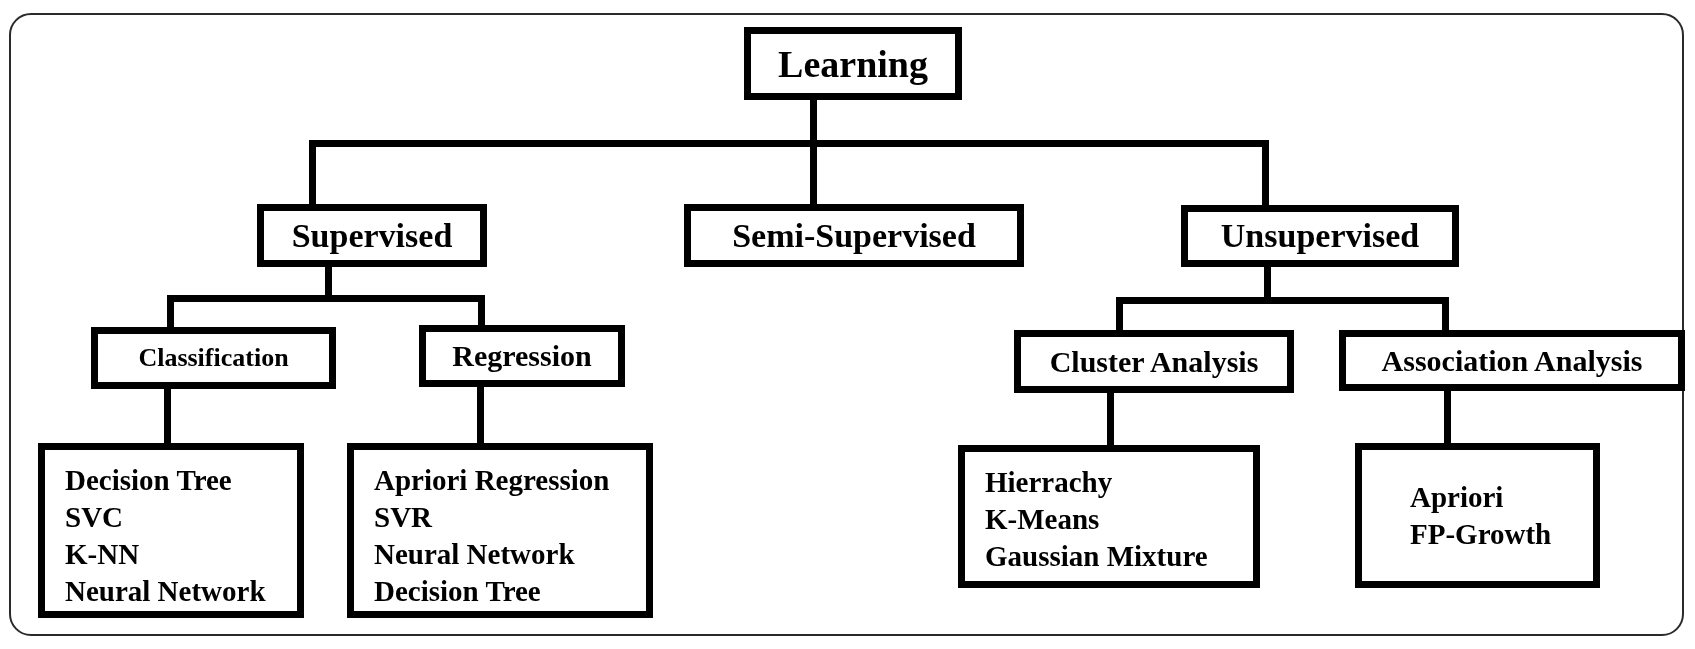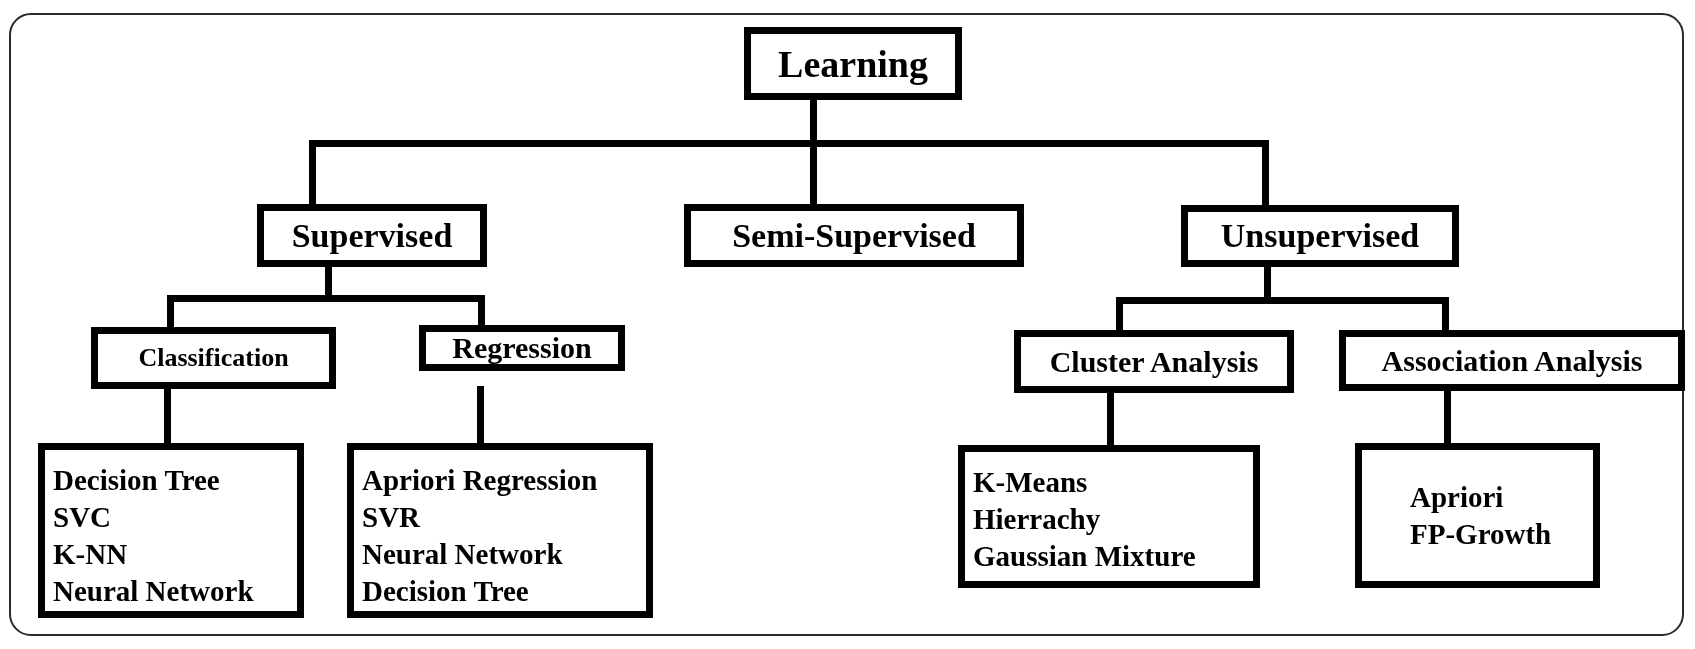--- a/index.html
+++ b/index.html
@@ -22,32 +22,32 @@
     background:#fff;
     display:flex; align-items:center; justify-content:center;
     font-weight:bold; white-space:nowrap;margin-left:39px;
   }
   .leaf {
     position:absolute;
     border:7px solid #000;
     background:#fff;
     font-weight:bold; white-space:nowrap;
     font-size:29px; line-height:37px;
-    padding:12px 8px 0 8px;
+    padding:12px 8px 0 20px;
   }
   .leaf .line { display:block; }
   .line-seg { position:absolute; background:#000; }
 
   
   #box-learning       { left:705px;  top:27px;  width:218px; height:73px; font-size:38px; }
   #box-supervised     { left:218px;  top:204px; width:230px; height:63px; font-size:34px; }
   #box-semi           { left:645px;  top:204px; width:340px; height:63px; font-size:34px; }
   #box-unsupervised   { left:1142px; top:205px; width:278px; height:62px; font-size:34px; }
   #box-classification { left:52px;   top:327px; width:245px; height:62px; font-size:26px; }
-  #box-regression     { left:380px;  top:325px; width:206px; height:46px; font-size:30px; }
+  #box-regression     { left:380px;  top:325px; width:206px; height:62px; font-size:30px; }
   #box-cluster        { left:975px;  top:330px; width:280px; height:63px; font-size:30px; }
   #box-association    { left:1300px; top:330px; width:346px; height:61px; font-size:30px; }
 
   
   #leaf-classification { left:38px;   top:443px; width:266px; height:175px; }
   #leaf-regression     { left:347px;  top:443px; width:306px; height:175px; }
   #leaf-cluster        { left:958px;  top:445px; width:302px; height:143px; }
   #leaf-association    { left:1355px; top:443px; width:245px; height:145px;
                          display:flex; flex-direction:column; justify-content:center;
                          padding:0 0 0 48px; }
@@ -121,22 +121,22 @@
   </div>
 
   <div class="leaf" id="leaf-regression">
     <span class="line">Apriori Regression</span>
     <span class="line">SVR</span>
     <span class="line">Neural Network</span>
     <span class="line">Decision Tree</span>
   </div>
 
   <div class="leaf" id="leaf-cluster">
+    <span class="line">Hierrachy</span>
     <span class="line">K-Means</span>
-    <span class="line">Hierrachy</span>
     <span class="line">Gaussian Mixture</span>
   </div>
 
   <div class="leaf" id="leaf-association">
     <span class="line">Apriori</span>
     <span class="line">FP-Growth</span>
   </div>
 
 </div>
 

